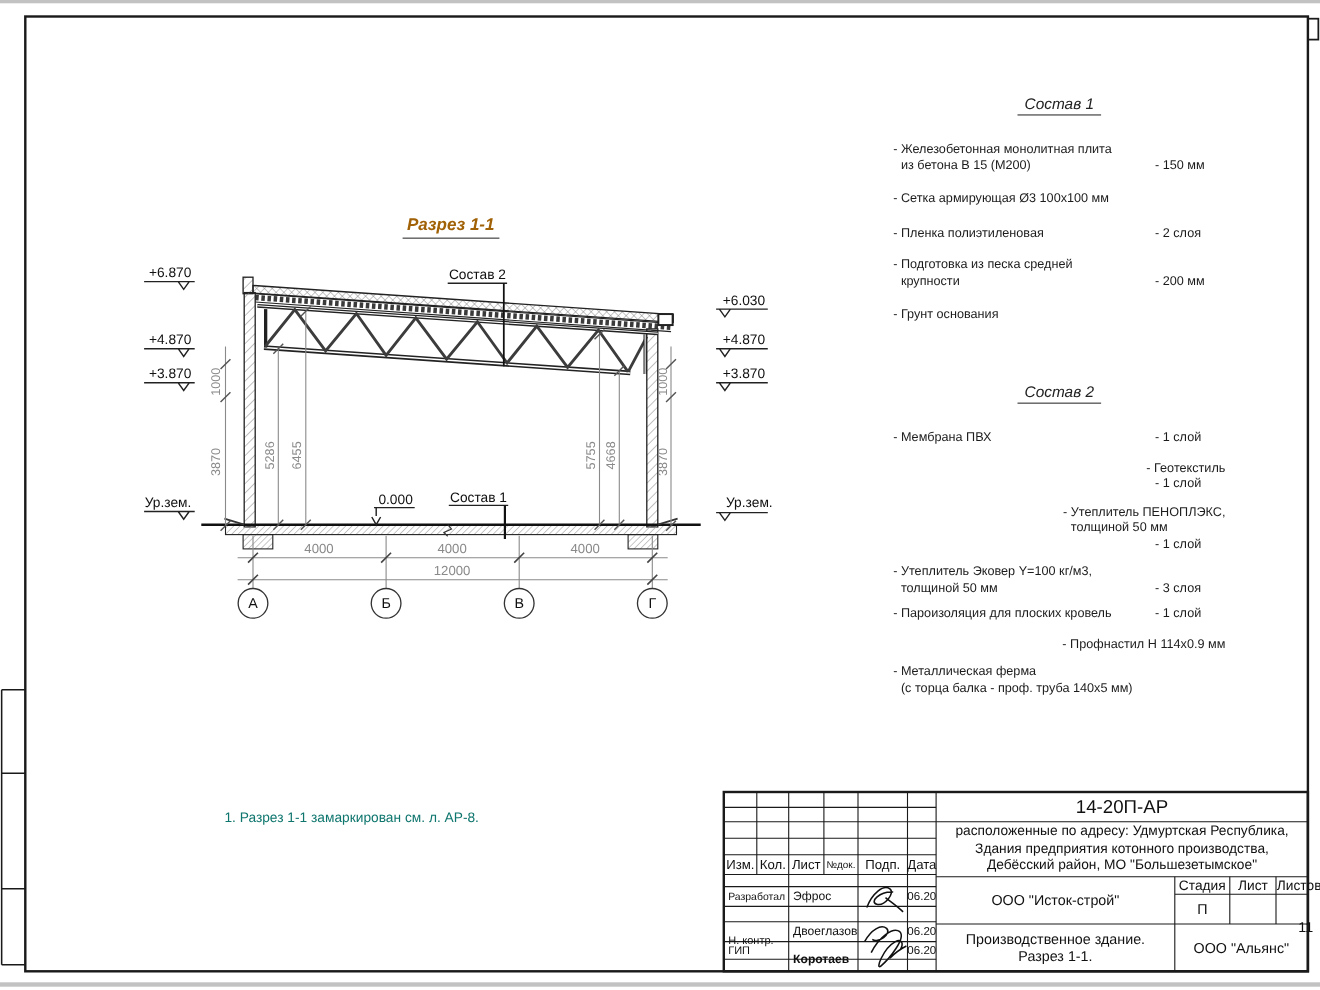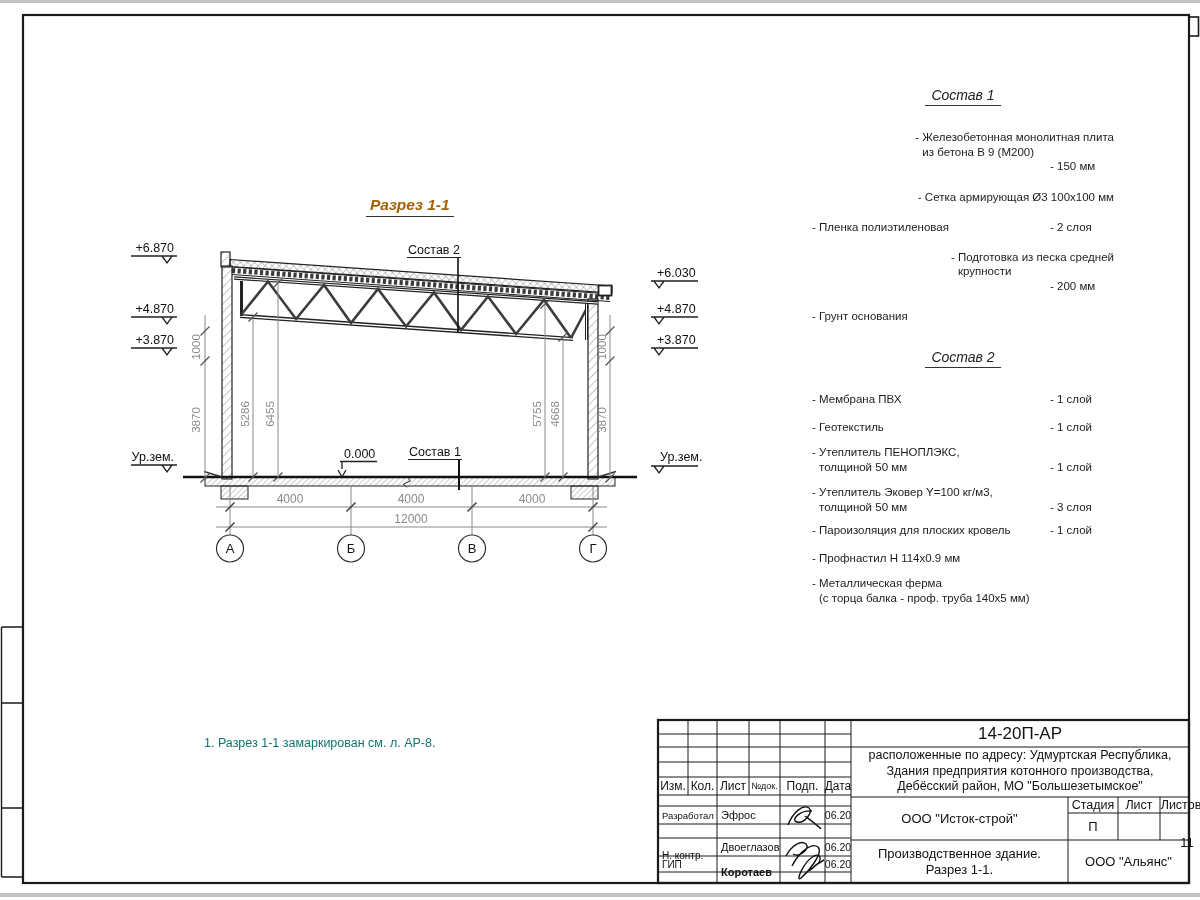--- a/index.html
+++ b/index.html
@@ -11,21 +11,21 @@
   .dwg-title{position:absolute;left:366px;top:196px;font-size:15.5px;font-style:italic;
              font-weight:bold;color:#a16207;border-bottom:1.6px solid #333;padding:0 4px 2px 4px;}
   .note{position:absolute;left:204px;top:736px;font-size:12.5px;color:#0f766e;}
   .spec{position:absolute;width:302px;}
   .spec-head{text-align:center;margin-bottom:24px;}
   .spec-head span{display:inline-block;font-size:14px;font-style:italic;
                   border-bottom:1.4px solid #333;padding:0 6px 2px 6px;color:#222;}
   .spec-item{display:flex;align-items:flex-end;font-size:11.5px;line-height:14.5px;color:#1c1c1c;}
   .spec-item .nm{flex:1;}
   .spec-item .val{width:64px;flex:none;white-space:nowrap;}
-  .mb13{margin-bottom:13px;} .mb15{margin-bottom:15px;} .mb16{margin-bottom:16px;flex-direction:column;} .mb11{margin-bottom:11px;} .mb9{margin-bottom:9px;}
+  .mb13{margin-bottom:13px;} .mb15{margin-bottom:15px;} .mb16{margin-bottom:16px;} .mb11{margin-bottom:11px;flex-direction:column;} .mb9{margin-bottom:9px;}
   .tb-text{position:absolute;font-size:13px;display:flex;align-items:center;justify-content:center;text-align:center;}
   .tb-small{font-size:9.5px;justify-content:flex-start;text-align:center;padding-left:3px;}
   .tb-left{justify-content:flex-start;text-align:left;padding-left:3px;}
   .nowrap{white-space:nowrap;}
 </style>
 </head>
 <body>
 
 <div class="page">
 
@@ -204,21 +204,21 @@
   </svg>
 
   <div class="dwg-title">Разрез 1-1</div>
   <div class="note">1. Разрез 1-1 замаркирован см. л. АР-8.</div>
 
   <div class="spec" style="left:812px;top:86px;">
     <div class="spec-head"><span>Состав 1</span></div>
     <div class="spec-item mb16">
       <div class="nm">
           <div>- Железобетонная  монолитная плита</div>
-          <div style="padding-left:7px;">из бетона В 9 (М200)</div>
+          <div style="padding-left:7px;">из бетона В 15 (М200)</div>
         </div>
       <div class="val">- 150 мм</div>
     </div>
     <div class="spec-item mb16">
       <div class="nm">- Сетка армирующая Ø3 100х100 мм</div>
       <div class="val"></div>
     </div>
     <div class="spec-item mb15">
       <div class="nm">- Пленка полиэтиленовая</div>
       <div class="val">-  2 слоя</div>

